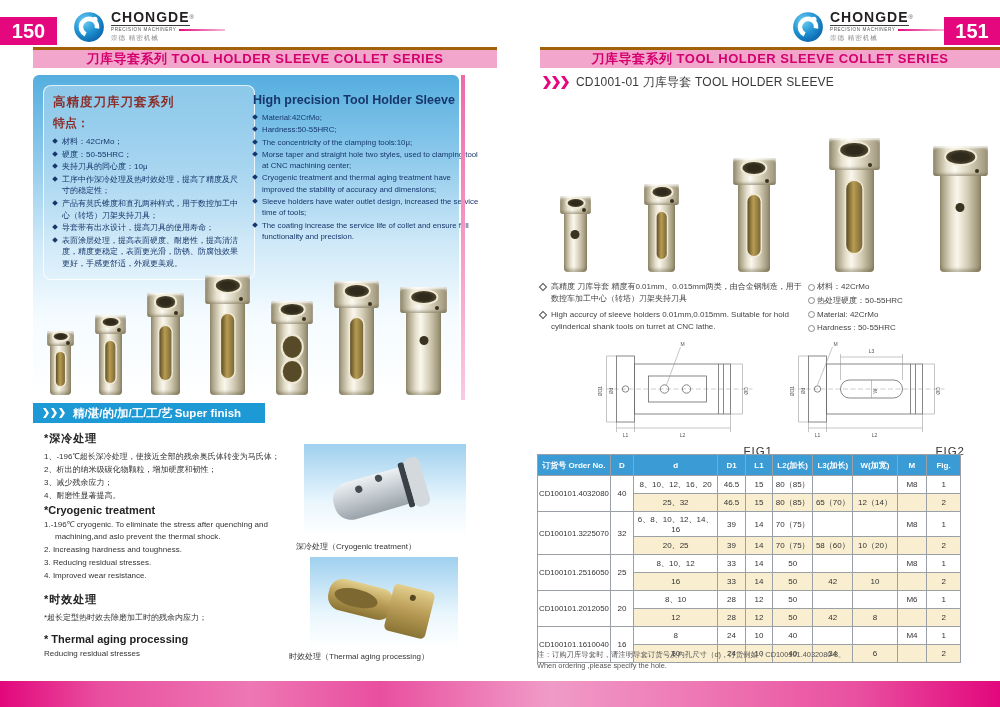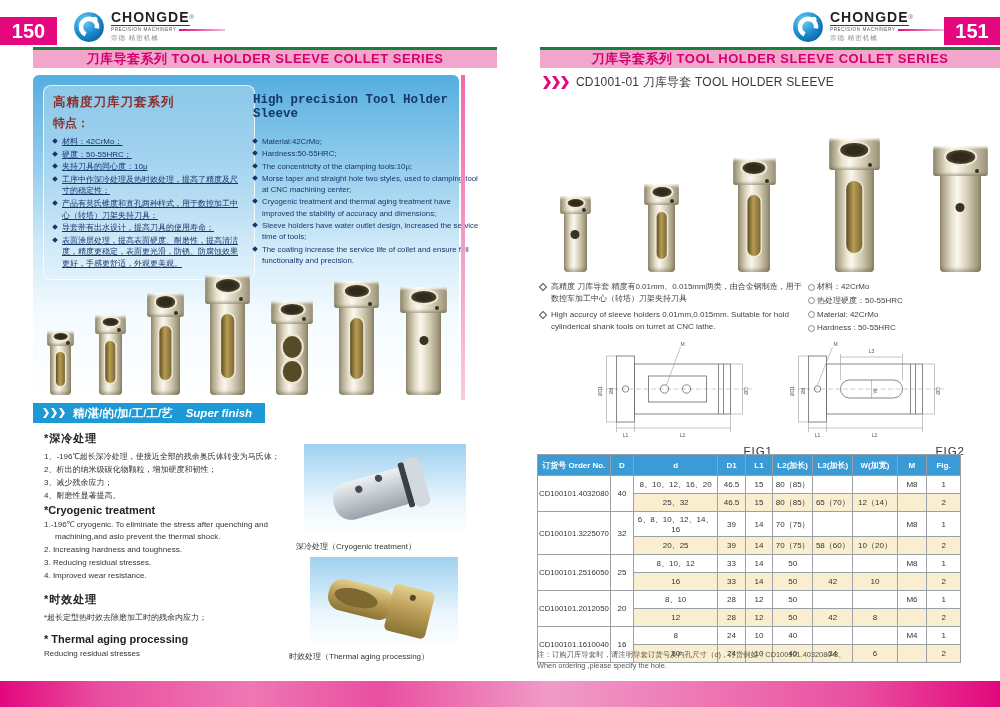--- a/index.html
+++ b/index.html
@@ -18,40 +18,40 @@
   .logo-text{line-height:1;}
   .logo-name-row{display:flex;align-items:flex-start;}
   .logo-name{font-size:14px;font-weight:bold;letter-spacing:1px;color:#231f20;
              border-bottom:1.5px solid #3a3a3a;padding-bottom:1px;}
   .reg::after{content:"®";font-size:6px;color:#555;position:relative;top:-4px;}
   .logo-tag-row{display:flex;align-items:center;gap:3px;margin-top:2px;}
   .logo-tag{font-size:4.6px;letter-spacing:.6px;color:#555;}
   .pinkline{display:inline-block;width:46px;height:2px;background:linear-gradient(90deg,#e5077e,#f6b9d8);}
   .logo-cn{font-size:6.5px;color:#8a8a8a;margin-top:2px;letter-spacing:1px;}
 
-  .series-bar{position:absolute;top:47px;height:18px;background:#f2a6cc;border-top:3px solid #15803d;
+  .series-bar{position:absolute;top:47px;height:18px;background:#f2a6cc;border-top:3px solid #a16207;
               display:flex;align-items:center;justify-content:center;}
   .sb-left{left:33px;width:464px;}
   .sb-right{left:540px;right:0;}
   .series-bar span{font-size:13px;font-weight:bold;color:#d4006e;letter-spacing:.5px;white-space:nowrap;}
 
   
   .blue-panel{position:absolute;left:33px;top:75px;width:426px;height:325px;border-radius:6px;
               background:linear-gradient(180deg,#55aedf 0%,#8fcaec 26%,#cfe9f8 52%,#f4fbff 74%,#ffffff 100%);}
   .pink-strip{position:absolute;left:461px;top:75px;width:4px;height:325px;
               background:linear-gradient(180deg,#ee6aa9,#f9c9e2);}
   .feat-cn{position:absolute;left:10px;top:10px;width:192px;padding:8px 9px;border:1px solid rgba(255,255,255,.8);
            border-radius:8px;background:linear-gradient(180deg,rgba(255,255,255,.30),rgba(255,255,255,0));}
   .feat-cn-title{font-size:12.5px;font-weight:bold;color:#8a2f2b;letter-spacing:1px;}
   .feat-cn-sub{font-size:12px;font-weight:bold;color:#8a2f2b;margin:4px 0 4px;}
   .feat-en{position:absolute;left:220px;top:18px;width:230px;}
-  .feat-en-title{font-size:12.5px;font-weight:bold;color:#17366b;margin-bottom:15px;font-family:Liberation Mono, monospace;}
+  .feat-en-title{font-size:12.5px;font-weight:bold;color:#17366b;margin-bottom:5px;}
   ul.blist{list-style:none;margin:0;padding:0;}
   ul.blist li{position:relative;padding-left:9px;font-size:7.8px;line-height:1.45;color:#17366b;margin-bottom:1px;}
-  ul.blist.cn li{font-size:8px;text-decoration:underline;}
+  ul.blist.cn li{font-size:8px;}
   .blt{position:absolute;left:0;}
   .blt.dia{top:3px;width:4px;height:4px;background:#17366b;transform:rotate(45deg);}
   .blt.dia-outline{top:3px;width:4px;height:4px;border:1px solid #555;transform:rotate(45deg);background:none;}
   .blt.ring{top:2.5px;width:5px;height:5px;border:1.2px solid #8a8a8a;border-radius:50%;background:#fff;}
   ul.blist.plain li{padding-left:11px;text-indent:-11px;color:#333;}
   ul.blist.plain li .txt{}
 
   .sleeve-row{position:absolute;left:14px;right:12px;bottom:5px;display:flex;
               align-items:flex-end;justify-content:space-between;}
   .sleeve{display:flex;flex-direction:column;align-items:center;}
@@ -66,21 +66,21 @@
          box-shadow:inset 0 -3px 3px rgba(90,80,50,.35);}
   .slot{position:absolute;left:50%;top:11%;transform:translateX(-50%);width:40%;height:70%;border-radius:999px;
         background:linear-gradient(90deg,#5c4d26,#b89c52 45%,#7a6735);box-shadow:0 0 0 1.5px #efe9d6;}
   .bighole{position:absolute;left:50%;transform:translateX(-50%);width:58%;height:30%;border-radius:50%;
            background:radial-gradient(#574a28 60%,#8a7845);box-shadow:0 0 0 2px #efe9d6;}
   .smallhole{position:absolute;left:50%;top:28%;transform:translateX(-50%);width:9px;height:9px;border-radius:50%;background:#3a3322;}
 
   .superfinish-bar{position:absolute;left:33px;top:403px;width:232px;height:20px;background:#1d99d5;
                    display:flex;align-items:center;padding-left:10px;box-sizing:border-box;}
   .superfinish-bar .cn{color:#fff;font-weight:bold;font-size:11.5px;margin-left:6px;}
-  .superfinish-bar .en{color:#fff;font-weight:bold;font-size:11.5px;margin-left:13px;font-style:italic;}
+  .superfinish-bar .en{color:#fff;font-weight:bold;font-size:11.5px;margin-left:2px;}
   .chev{display:inline-block;width:6px;height:10px;margin-right:2px;background:#fff;
         clip-path:polygon(0 0,45% 0,100% 50%,45% 100%,0 100%,55% 50%);}
   .chev.m{width:8px;height:13px;background:#e5077e;margin-right:1px;}
 
   .txtsec{position:absolute;left:44px;width:256px;}
   .sec-title-cn{font-size:11px;font-weight:bold;color:#222;margin-bottom:5px;letter-spacing:1px;}
   .sec-title-en{font-size:11px;font-weight:bold;color:#222;margin-bottom:3px;}
   .txtsec ul.blist li{font-size:8px;color:#333;line-height:1.5;}
 
   .photo-box{position:absolute;background:linear-gradient(180deg,#9fd0ef,#e9f6fd 62%,#ffffff 100%);}

